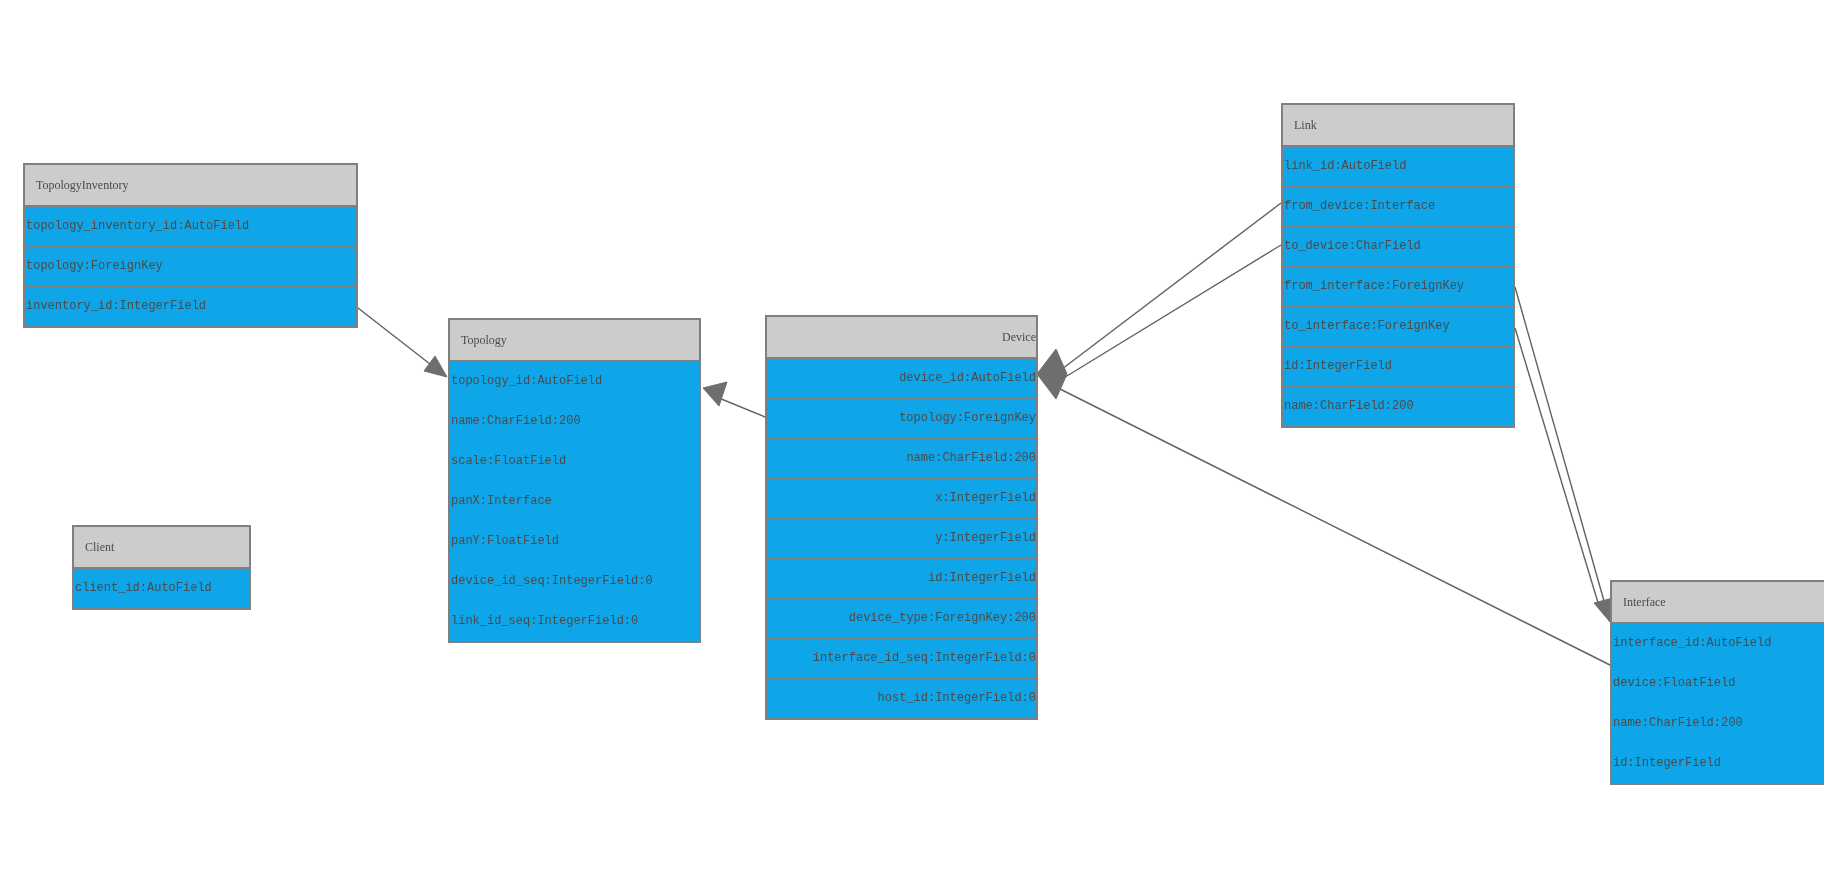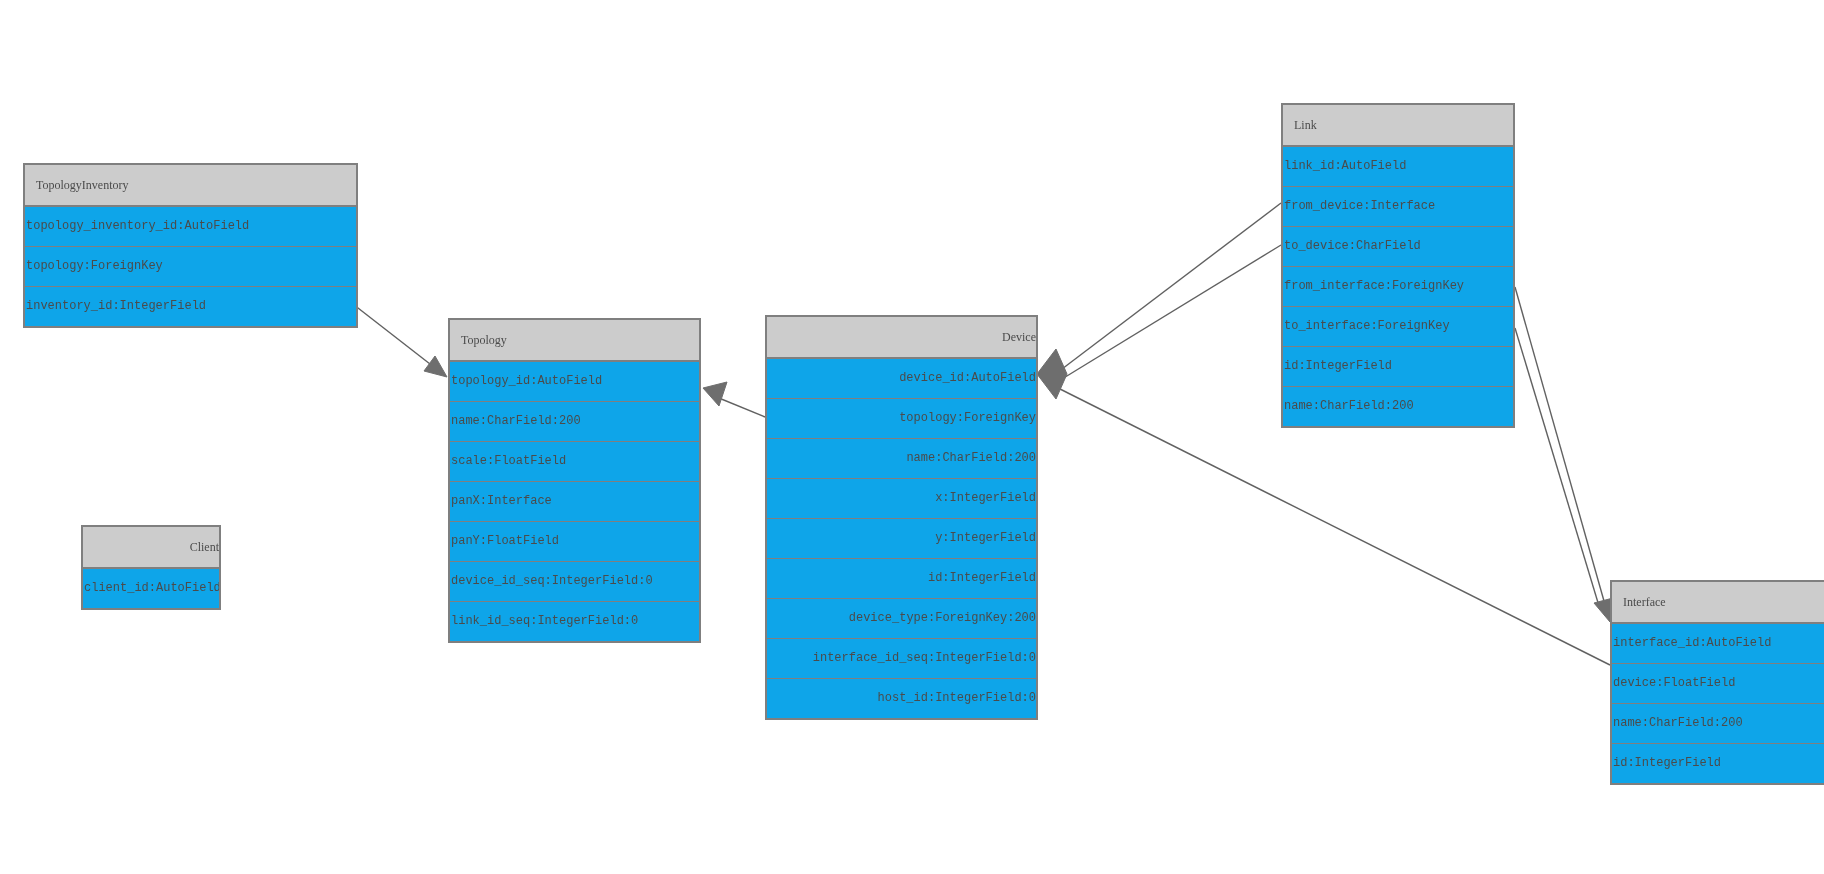--- a/index.html
+++ b/index.html
@@ -100,21 +100,21 @@
     <div class="entity-header">Topology</div>
     <div class="entity-field">topology_id:AutoField</div>
     <div class="entity-field">name:CharField:200</div>
     <div class="entity-field">scale:FloatField</div>
     <div class="entity-field">panX:Interface</div>
     <div class="entity-field">panY:FloatField</div>
     <div class="entity-field">device_id_seq:IntegerField:0</div>
     <div class="entity-field">link_id_seq:IntegerField:0</div>
   </div>
 
-  <div class="entity" style="left:81px; top:525px; width:140px;text-align:right;">
+  <div class="entity" style="left:72px; top:525px; width:179px;">
     <div class="entity-header">Client</div>
     <div class="entity-field">client_id:AutoField</div>
   </div>
 
   <div class="entity" style="left:765px; top:315px; width:273px;text-align:right;">
     <div class="entity-header">Device</div>
     <div class="entity-field">device_id:AutoField</div>
     <div class="entity-field">topology:ForeignKey</div>
     <div class="entity-field">name:CharField:200</div>
     <div class="entity-field">x:IntegerField</div>

